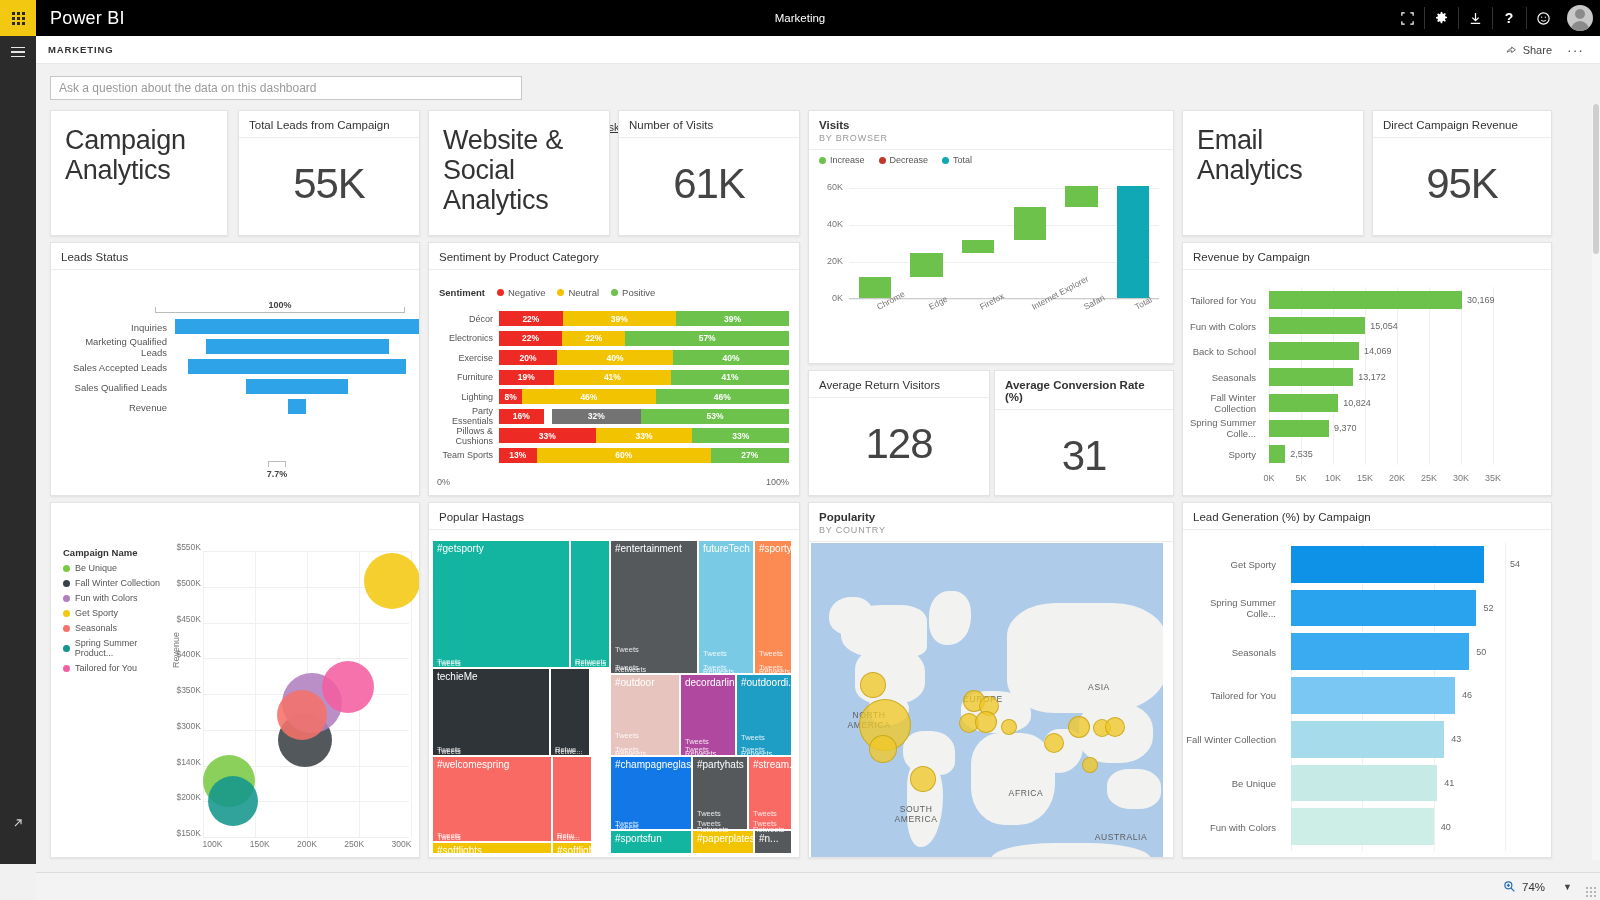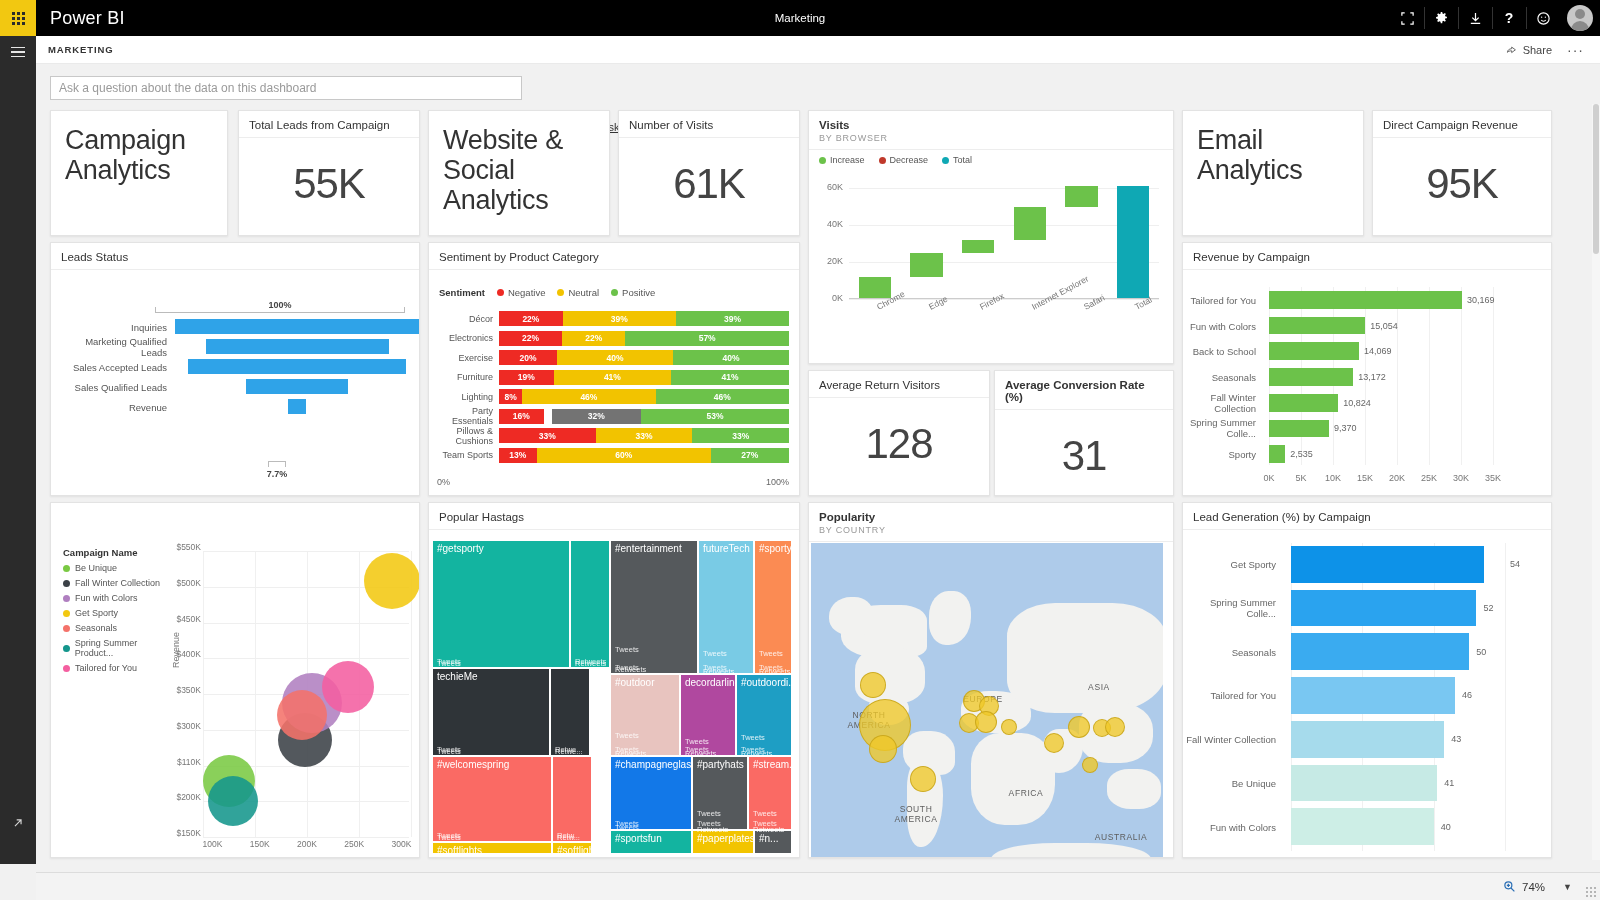--- a/index.html
+++ b/index.html
@@ -577,21 +577,21 @@
         </div>
     </div>
     <div style="position:absolute;left:128px;top:44px;width:22px;bottom:20px;">
         <div id="bub-yticks" style="position:relative;height:100%;">
           <div style="position: absolute; right: 0px; top: -5px; font-size: 8.5px; color: rgb(119, 119, 119); white-space: nowrap;">$550K</div>
           <div style="position: absolute; right: 0px; top: 30.75px; font-size: 8.5px; color: rgb(119, 119, 119); white-space: nowrap;">$500K</div>
           <div style="position: absolute; right: 0px; top: 66.5px; font-size: 8.5px; color: rgb(119, 119, 119); white-space: nowrap;">$450K</div>
           <div style="position: absolute; right: 0px; top: 102.25px; font-size: 8.5px; color: rgb(119, 119, 119); white-space: nowrap;">$400K</div>
           <div style="position: absolute; right: 0px; top: 138px; font-size: 8.5px; color: rgb(119, 119, 119); white-space: nowrap;">$350K</div>
           <div style="position: absolute; right: 0px; top: 173.75px; font-size: 8.5px; color: rgb(119, 119, 119); white-space: nowrap;">$300K</div>
-          <div style="position: absolute; right: 0px; top: 209.5px; font-size: 8.5px; color: rgb(119, 119, 119); white-space: nowrap;">$110K</div>
+          <div style="position: absolute; right: 0px; top: 209.5px; font-size: 8.5px; color: rgb(119, 119, 119); white-space: nowrap;">$140K</div>
           <div style="position: absolute; right: 0px; top: 245.25px; font-size: 8.5px; color: rgb(119, 119, 119); white-space: nowrap;">$200K</div>
           <div style="position: absolute; right: 0px; top: 281px; font-size: 8.5px; color: rgb(119, 119, 119); white-space: nowrap;">$150K</div>
         </div>
       </div>
     <div id="bub-plot" style="position:absolute;left:152px;top:48px;right:10px;bottom:20px;">
         <div class="vgrid" style="left: 0px;"></div>
         <div class="vgrid" style="left: 52px;"></div>
         <div class="vgrid" style="left: 104px;"></div>
         <div class="vgrid" style="left: 156px;"></div>
         <div class="vgrid" style="left: 208px;"></div>

